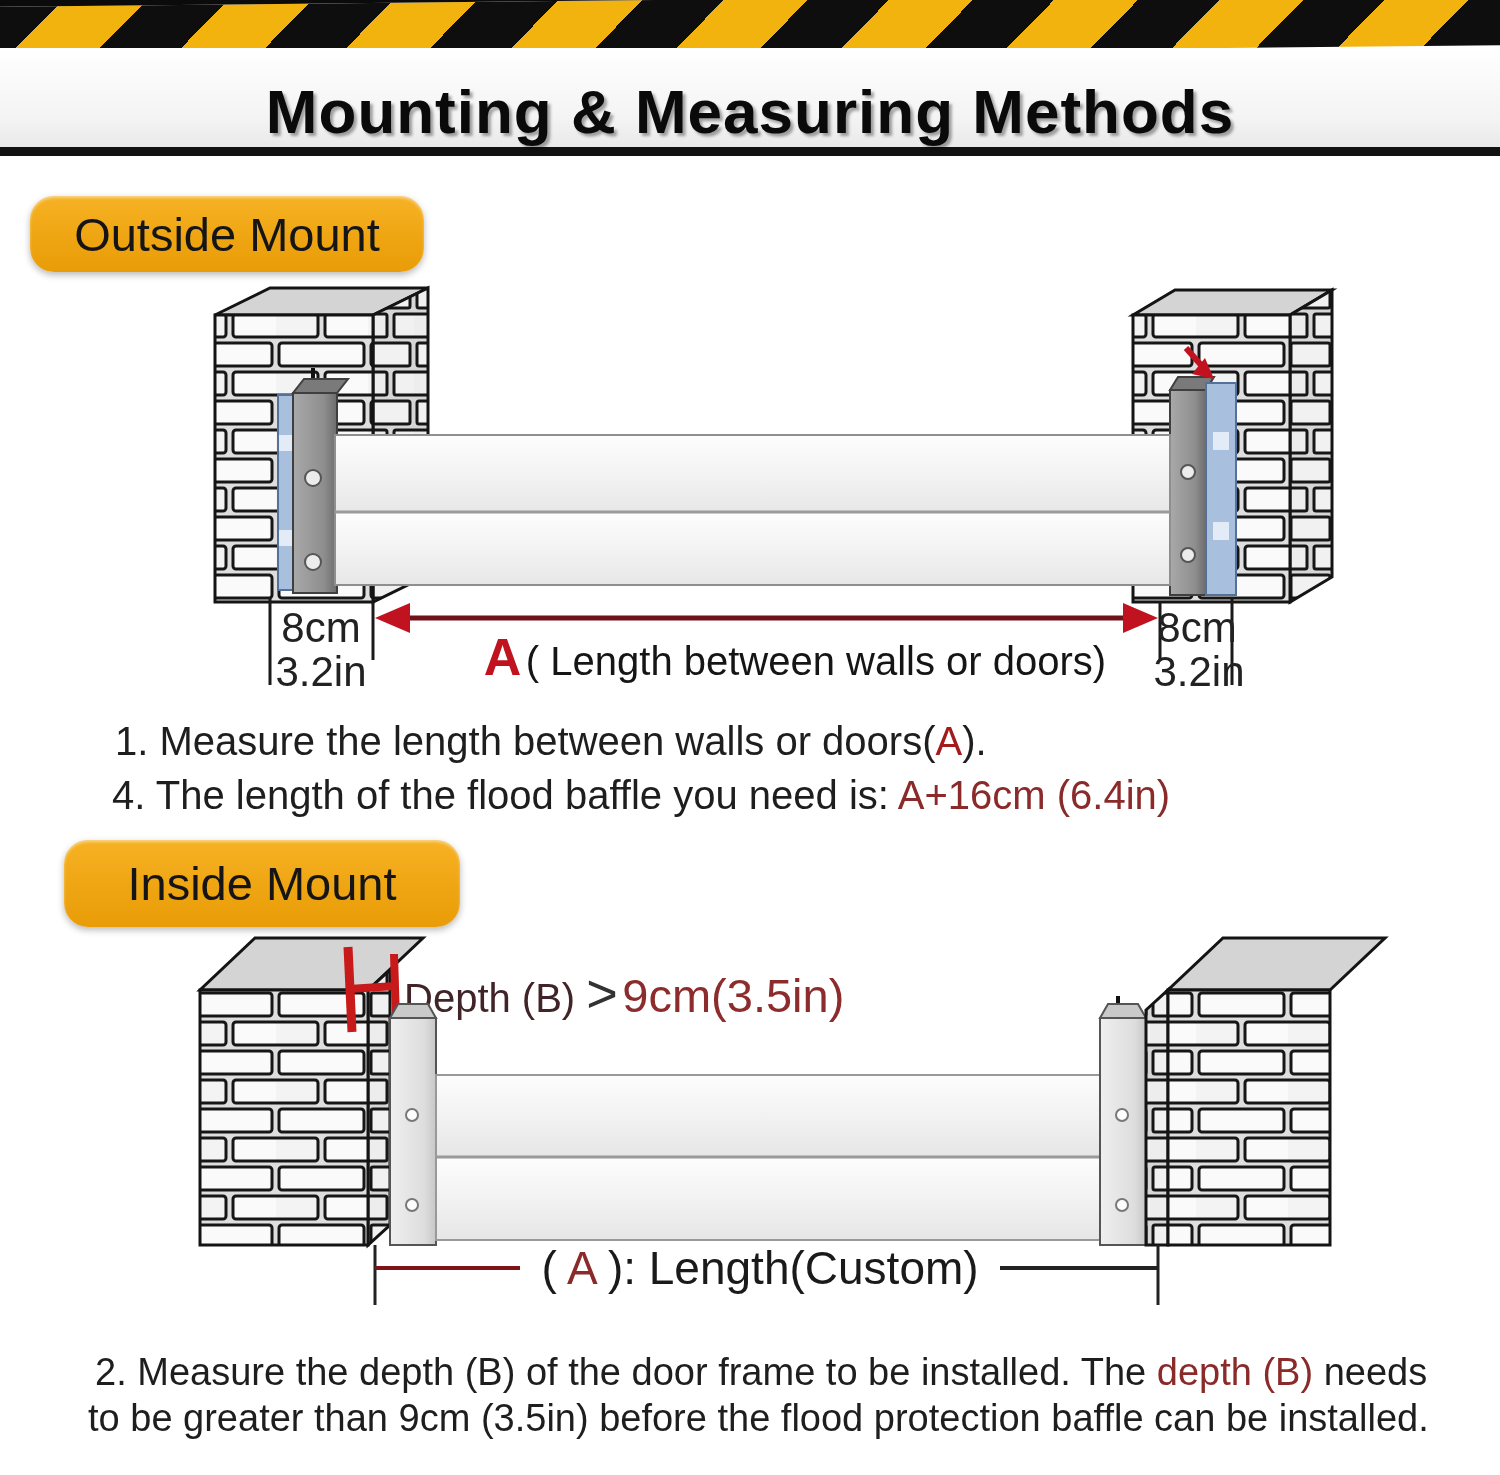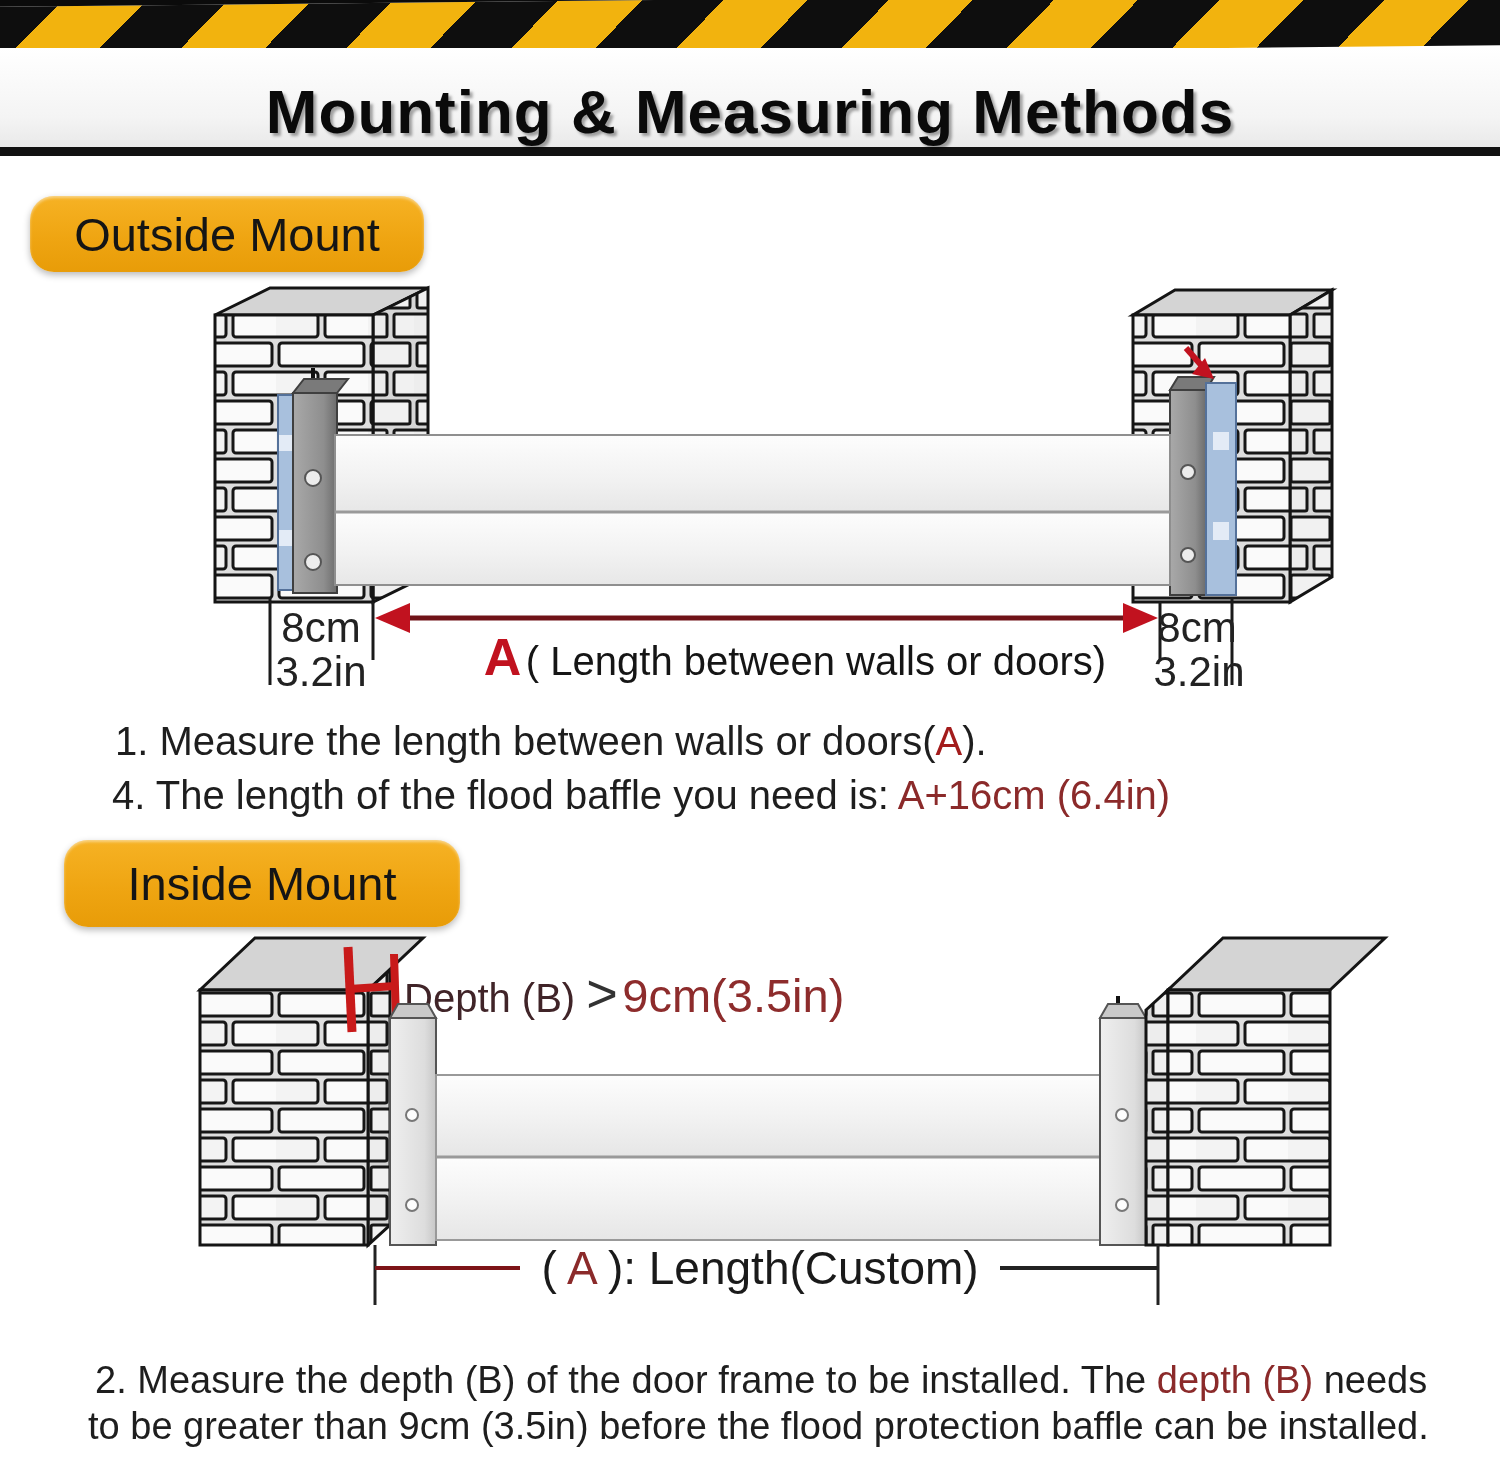--- a/index.html
+++ b/index.html
@@ -34,21 +34,21 @@
   #badge-outside{left:30px;top:196px;width:394px;height:76px;}
   #badge-inside{left:28px;top:840px;width:396px;height:87px;margin-left:36px;}
   
   .diagram{position:absolute;left:0;width:1500px;}
   #svg-outside{top:282px;height:428px;}
   #svg-inside{top:932px;height:420px;}
   
   .steps{position:absolute;font-size:40px;color:#1e1e1e;}
   #steps-outside{left:112px;top:714px;line-height:54px;}
   #steps-inside{left:88px;top:1336px;font-size:38px;line-height:46px;}
-  #steps-inside .gap{margin-top:21px;}
+  #steps-inside .gap{margin-top:13px;}
   .red-a{color:#a31c1c;}
   .maroon{color:#8b2a2a;}
   .pl3{padding-left:3px;}
   .pl12{padding-left:12px;}
   .pl7{padding-left:7px;}
 </style>
 </head>
 <body>
 
 <div id="canvas">

